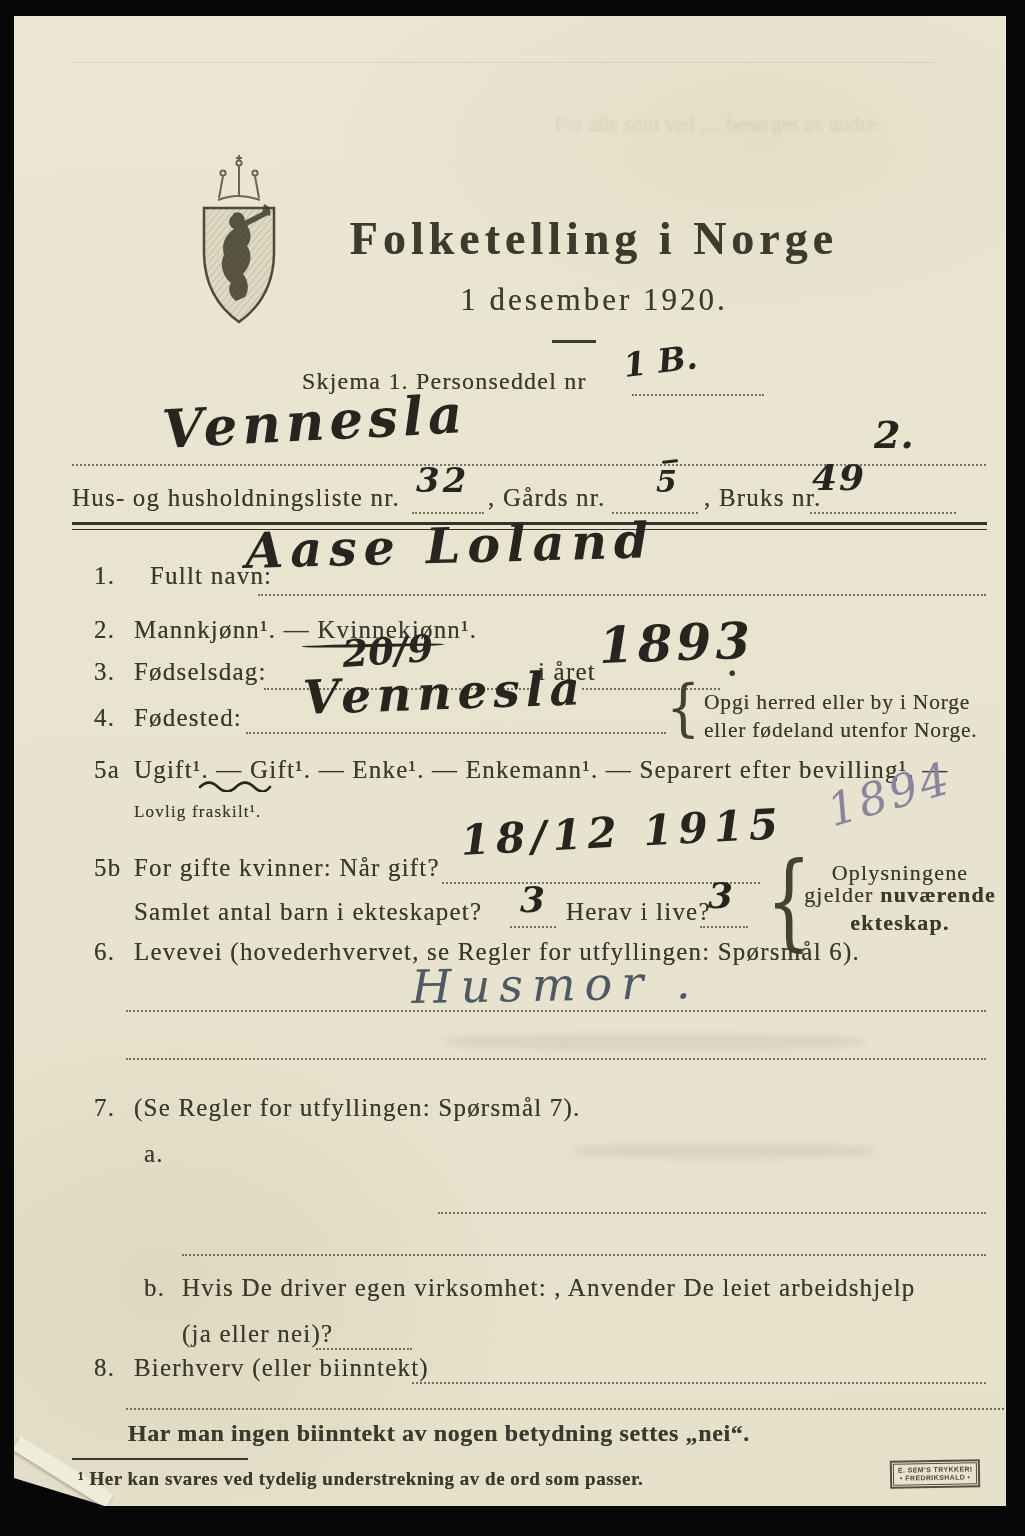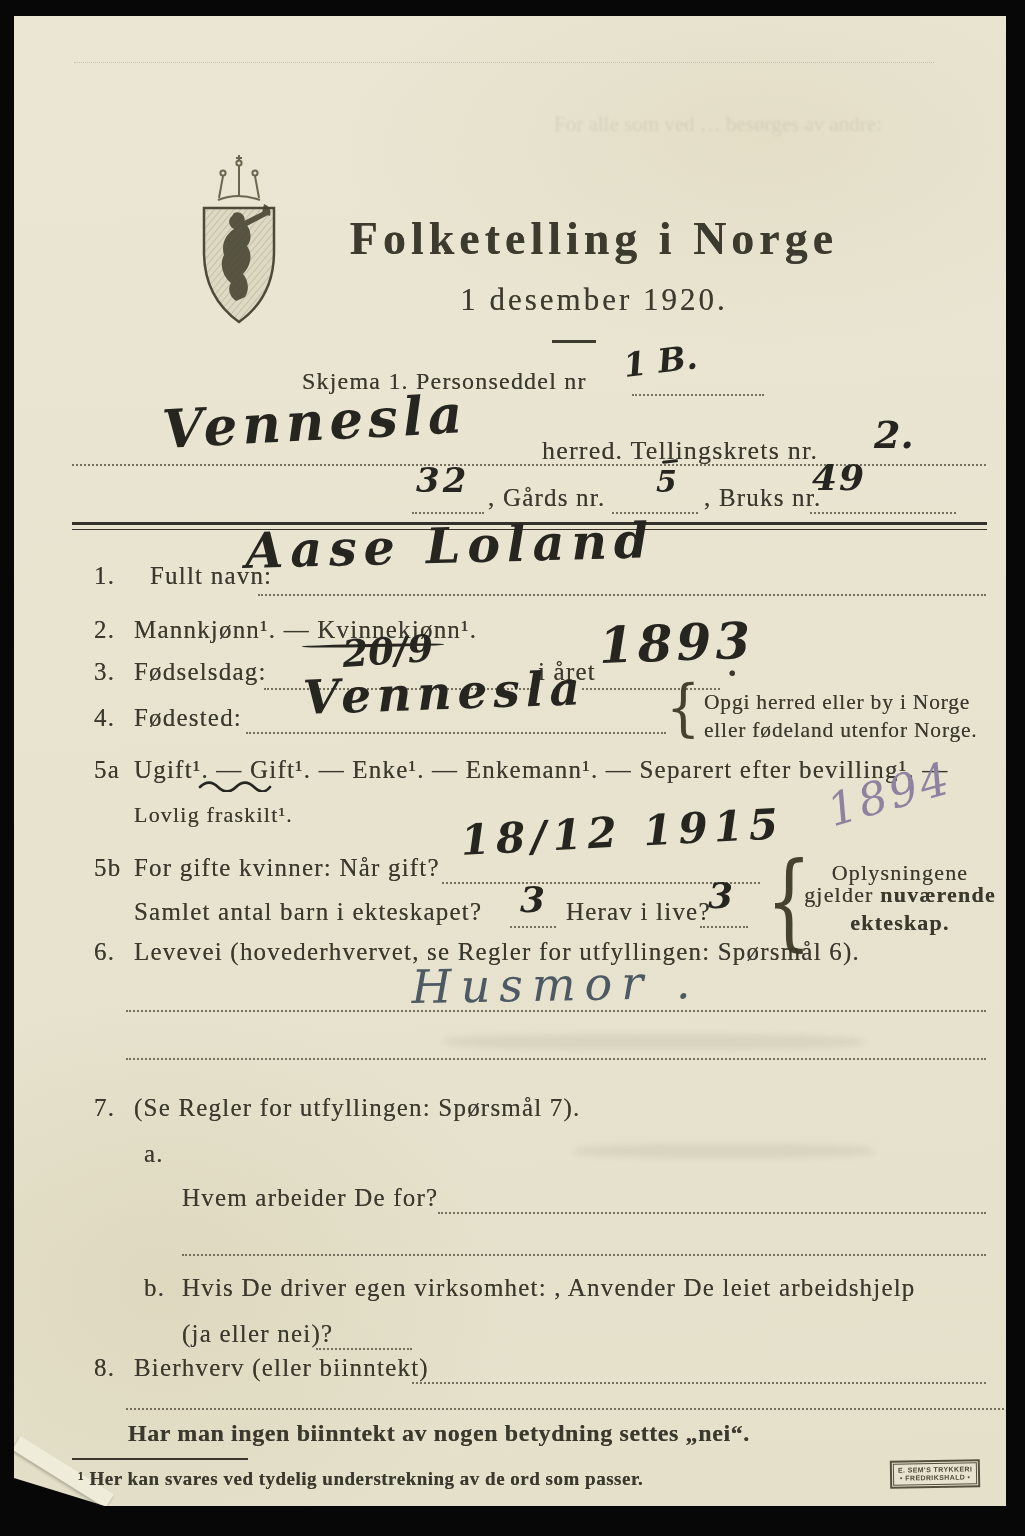--- a/index.html
+++ b/index.html
@@ -94,23 +94,23 @@
   <div class="print title" style="left:290px;top:196px;width:580px;font-size:46px;">Folketelling i Norge</div>
   <div class="print" style="left:290px;top:266px;width:580px;text-align:center;font-size:31px;letter-spacing:3px;color:#3d3a2e;">1 desember 1920.</div>
   <div style="position:absolute;left:538px;top:324px;width:44px;height:3px;background:#3d3a2e;"></div>
 
   <div class="print" style="left:288px;top:352px;font-size:24px;">Skjema 1.   Personseddel nr</div>
   <div class="dots" style="left:618px;top:378px;width:132px;"></div>
   <div class="hw" style="left:612px;top:330px;font-size:33px;transform:rotate(-7deg);">1 B.</div>
 
   <div class="hw" style="left:150px;top:382px;font-size:53px;letter-spacing:5px;transform:rotate(-3deg);">Vennesla</div>
   <div class="dots" style="left:58px;top:448px;width:914px;"></div>
-  <div class="print" style="left:528px;top:420px;font-size:26px;">herred.  Tellingskrets nr.</div>
   <div class="hw" style="left:860px;top:396px;font-size:38px;">2.</div>
 
+  <div class="print" style="left:58px;top:468px;font-size:25px;">Hus- og husholdningsliste nr.</div>
   <div class="dots" style="left:398px;top:496px;width:72px;"></div>
   <div class="hw" style="left:402px;top:444px;font-size:34px;letter-spacing:3px;">32</div>
   <div class="print" style="left:474px;top:468px;font-size:25px;">, Gårds nr.</div>
   <div class="dots" style="left:598px;top:496px;width:86px;"></div>
   <div class="hw" style="left:642px;top:448px;font-size:30px;">5</div>
   <div class="ink-stroke" style="left:648px;top:444px;width:16px;height:3px;transform:rotate(-6deg);"></div>
   <div class="print" style="left:690px;top:468px;font-size:25px;">, Bruks nr.</div>
   <div class="dots" style="left:796px;top:496px;width:146px;"></div>
   <div class="hw" style="left:798px;top:440px;font-size:36px;letter-spacing:2px;">49</div>
 
@@ -140,21 +140,21 @@
   <div class="hw" style="left:290px;top:654px;font-size:47px;letter-spacing:6px;transform:rotate(-2deg);">Vennesla</div>
   <div class="brace" style="left:652px;top:660px;font-size:54px;transform:scaleY(1.15);">{</div>
   <div class="print" style="left:690px;top:702px;font-size:21.5px;letter-spacing:.8px;">eller fødeland utenfor Norge.</div>
   <div class="print" style="left:690px;top:674px;font-size:21.5px;letter-spacing:.8px;">Opgi herred eller by i Norge</div>
 
   <div class="print" style="left:80px;top:740px;font-size:25px;">5a</div>
   <div class="print" style="left:120px;top:740px;font-size:25px;">Ugift¹. — Gift¹. — Enke¹. — Enkemann¹. — Separert efter bevilling¹. —</div>
   <svg style="position:absolute;left:184px;top:764px;" width="74" height="12" viewBox="0 0 74 12">
     <path d="M2,7 q9,-9 18,0 t18,0 t18,0 t16,0" fill="none" stroke="#26251f" stroke-width="2.6" stroke-linecap="round"></path>
   </svg>
-  <div class="print" style="left:120px;top:786px;font-size:22px;">Lovlig fraskilt¹.</div>
+  <div class="print" style="left:120px;top:786px;font-size:17px;">Lovlig fraskilt¹.</div>
   <div class="hw" style="left:822px;top:768px;font-size:45px;color:#8d83a0;font-weight:400;transform:rotate(-16deg);letter-spacing:3px;">1894</div>
 
   <div class="print" style="left:80px;top:838px;font-size:25px;">5b</div>
   <div class="print" style="left:120px;top:838px;font-size:25px;">For gifte kvinner:  Når gift?</div>
   <div class="dots" style="left:428px;top:866px;width:318px;"></div>
   <div class="hw" style="left:448px;top:800px;font-size:42px;letter-spacing:6px;transform:rotate(-3deg);">18/12 1915</div>
   <div class="print" style="left:120px;top:882px;font-size:25px;">Samlet antal barn i ekteskapet?</div>
   <div class="dots" style="left:496px;top:910px;width:46px;"></div>
   <div class="hw" style="left:506px;top:862px;font-size:36px;">3</div>
   <div class="print" style="left:552px;top:882px;font-size:25px;">Herav i live?</div>
@@ -169,21 +169,20 @@
 
   <div class="print" style="left:80px;top:922px;font-size:25px;">6.</div>
   <div class="print" style="left:120px;top:922px;font-size:25px;">Levevei (hovederhvervet, se Regler for utfyllingen:  Spørsmål 6).</div>
   <div class="hw" style="left:398px;top:944px;font-size:46px;letter-spacing:9px;color:#4e5a63;font-weight:500;transform:rotate(-1deg);">Husmor .</div>
   <div class="dots" style="left:112px;top:994px;width:860px;"></div>
   <div class="dots" style="left:112px;top:1042px;width:860px;"></div>
 
   <div class="print" style="left:80px;top:1078px;font-size:25px;">7.</div>
   <div class="print" style="left:120px;top:1078px;font-size:25px;">(Se Regler for utfyllingen:  Spørsmål 7).</div>
   <div class="print" style="left:130px;top:1124px;font-size:25px;">a.</div>
-  <div class="print" style="left:168px;top:1168px;font-size:25px;">Hvem arbeider De for?</div>
   <div class="dots" style="left:424px;top:1196px;width:548px;"></div>
   <div class="dots" style="left:168px;top:1238px;width:804px;"></div>
   <div class="print" style="left:130px;top:1258px;font-size:25px;">b.</div>
   <div class="print" style="left:168px;top:1258px;font-size:25px;">Hvis De driver egen virksomhet: , Anvender De leiet arbeidshjelp</div>
   <div class="print" style="left:168px;top:1304px;font-size:25px;">(ja eller nei)?</div>
   <div class="dots" style="left:302px;top:1332px;width:96px;"></div>
 
   <div class="print" style="left:80px;top:1338px;font-size:25px;">8.</div>
   <div class="print" style="left:120px;top:1338px;font-size:25px;text-align:right;">Bierhverv (eller biinntekt)</div>
   <div class="dots" style="left:398px;top:1366px;width:574px;"></div>

